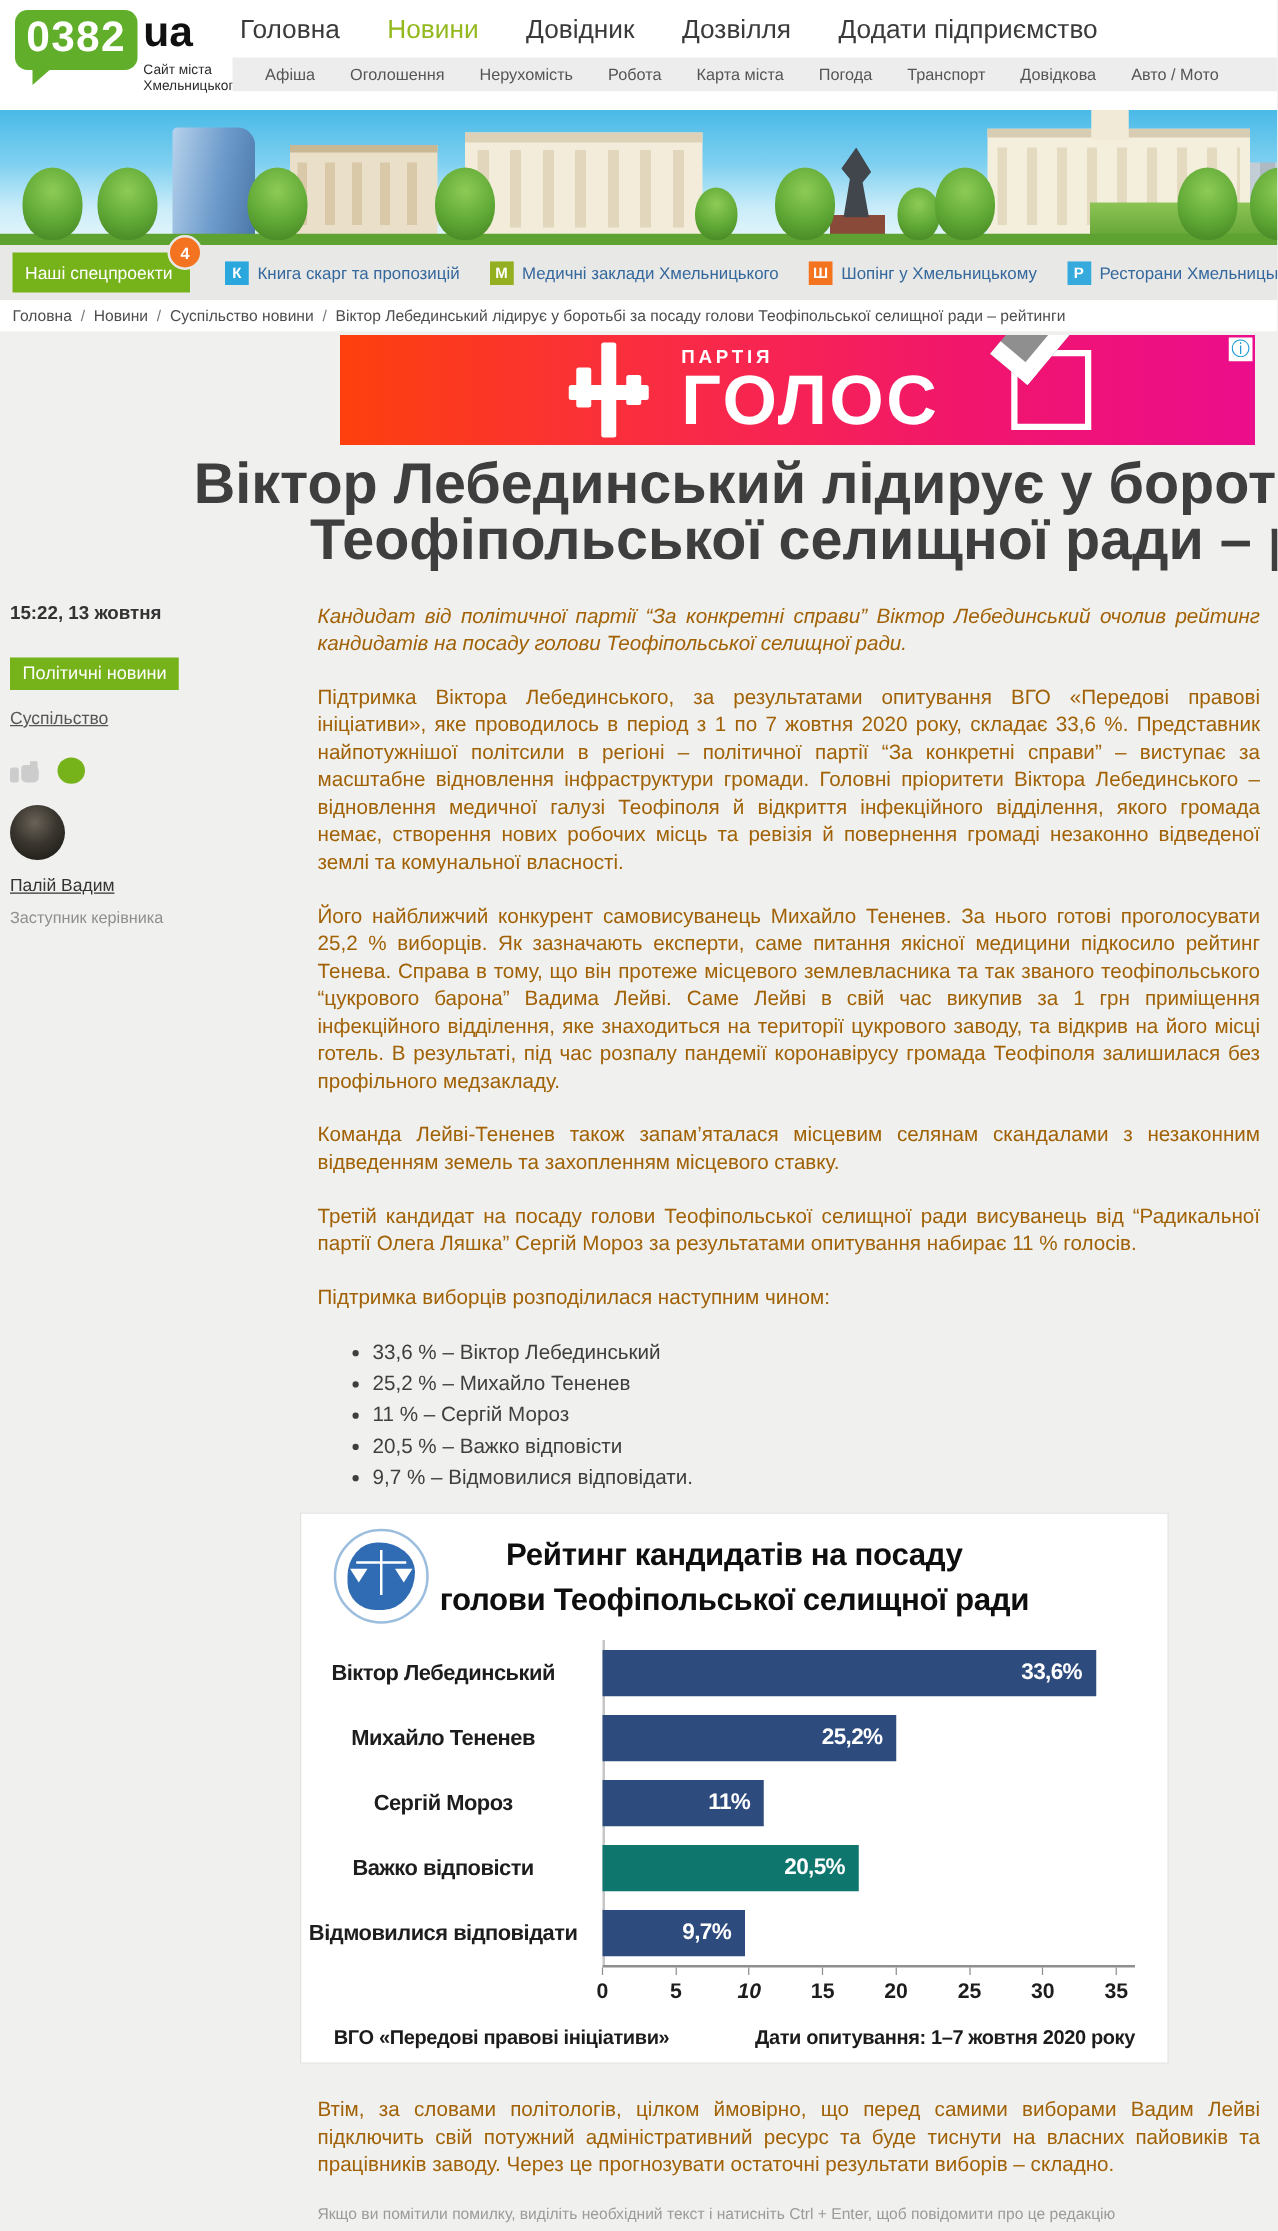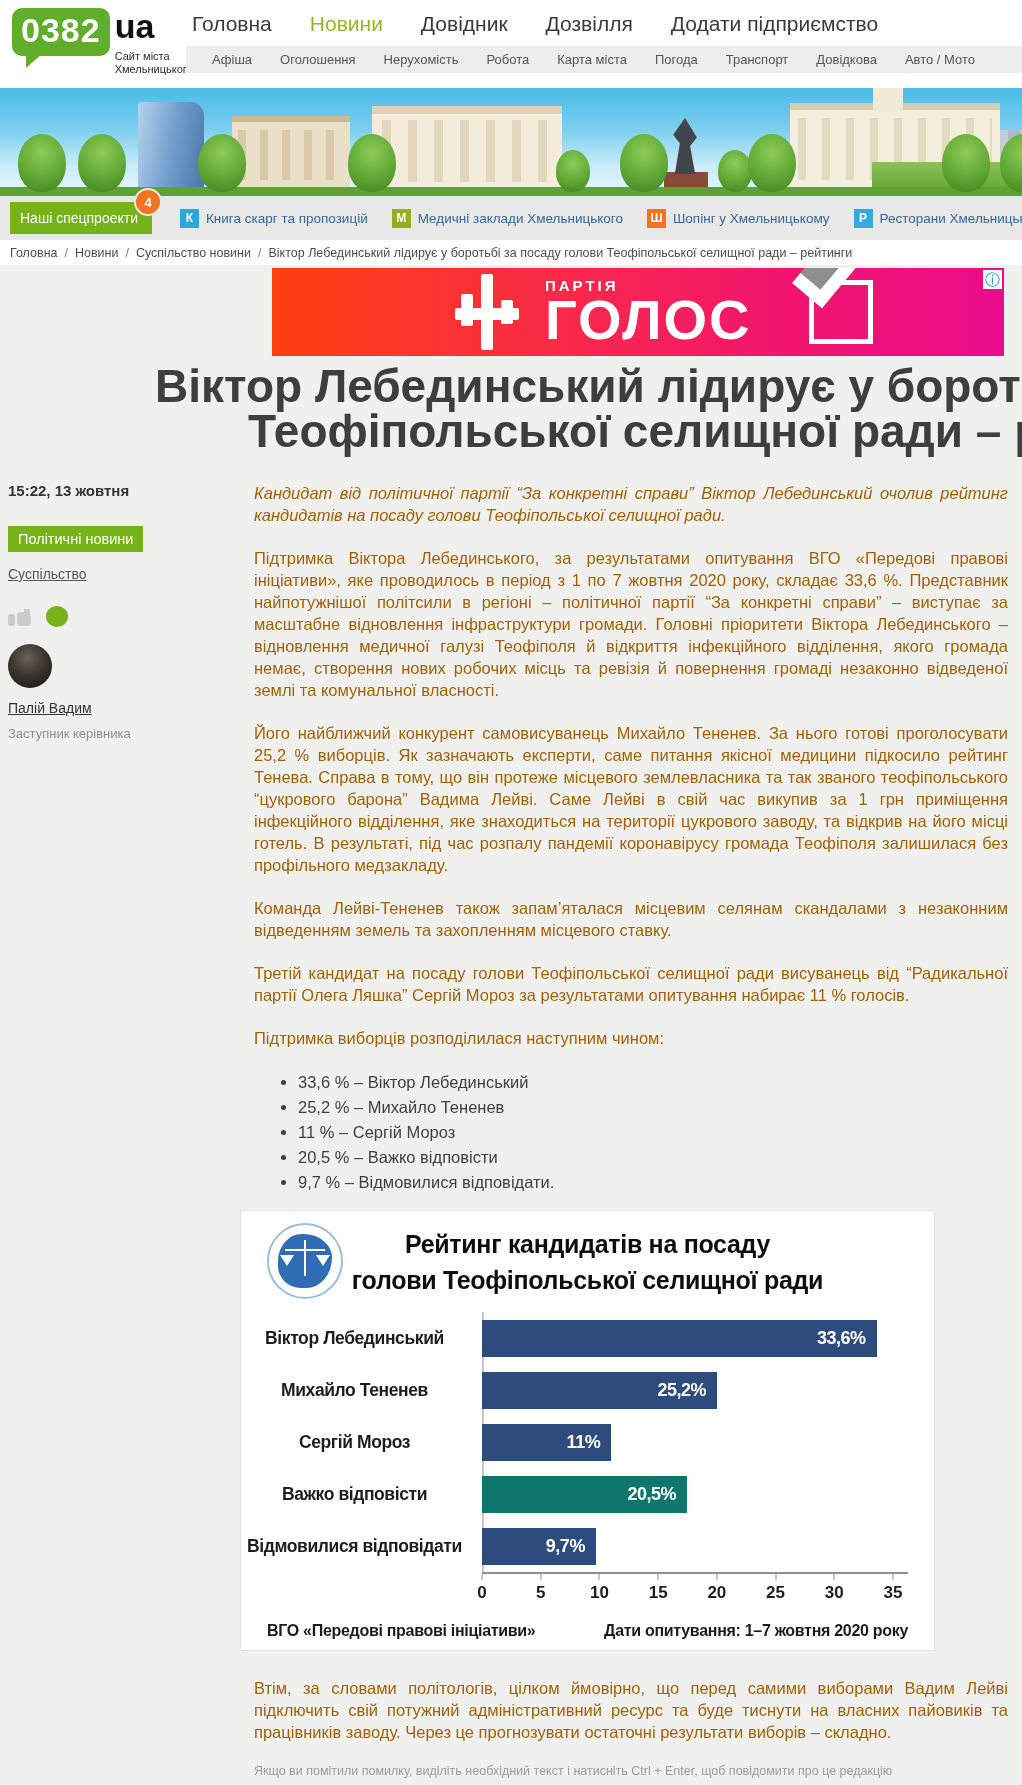--- a/index.html
+++ b/index.html
@@ -325,21 +325,21 @@
                   </div>
                 </div>
               </div>
               <div class="axis">
                 <div class="axis-line"></div>
                 <div class="tick" style="left: 0px;"></div>
                 <span class="tick-num" style="left: 0px;">0</span>
                 <div class="tick" style="left: 58.7143px;"></div>
                 <span class="tick-num" style="left: 58.7143px;">5</span>
                 <div class="tick" style="left: 117.429px;"></div>
-                <span class="tick-num" style="left: 117.429px;">10</span>
+                <span class="tick-num" style="left: 117.429px; font-style: italic;">10</span>
                 <div class="tick" style="left: 176.143px;"></div>
                 <span class="tick-num" style="left: 176.143px;">15</span>
                 <div class="tick" style="left: 234.857px;"></div>
                 <span class="tick-num" style="left: 234.857px;">20</span>
                 <div class="tick" style="left: 293.571px;"></div>
                 <span class="tick-num" style="left: 293.571px;">25</span>
                 <div class="tick" style="left: 352.286px;"></div>
                 <span class="tick-num" style="left: 352.286px;">30</span>
                 <div class="tick" style="left: 411px;"></div>
                 <span class="tick-num" style="left: 411px;">35</span>

